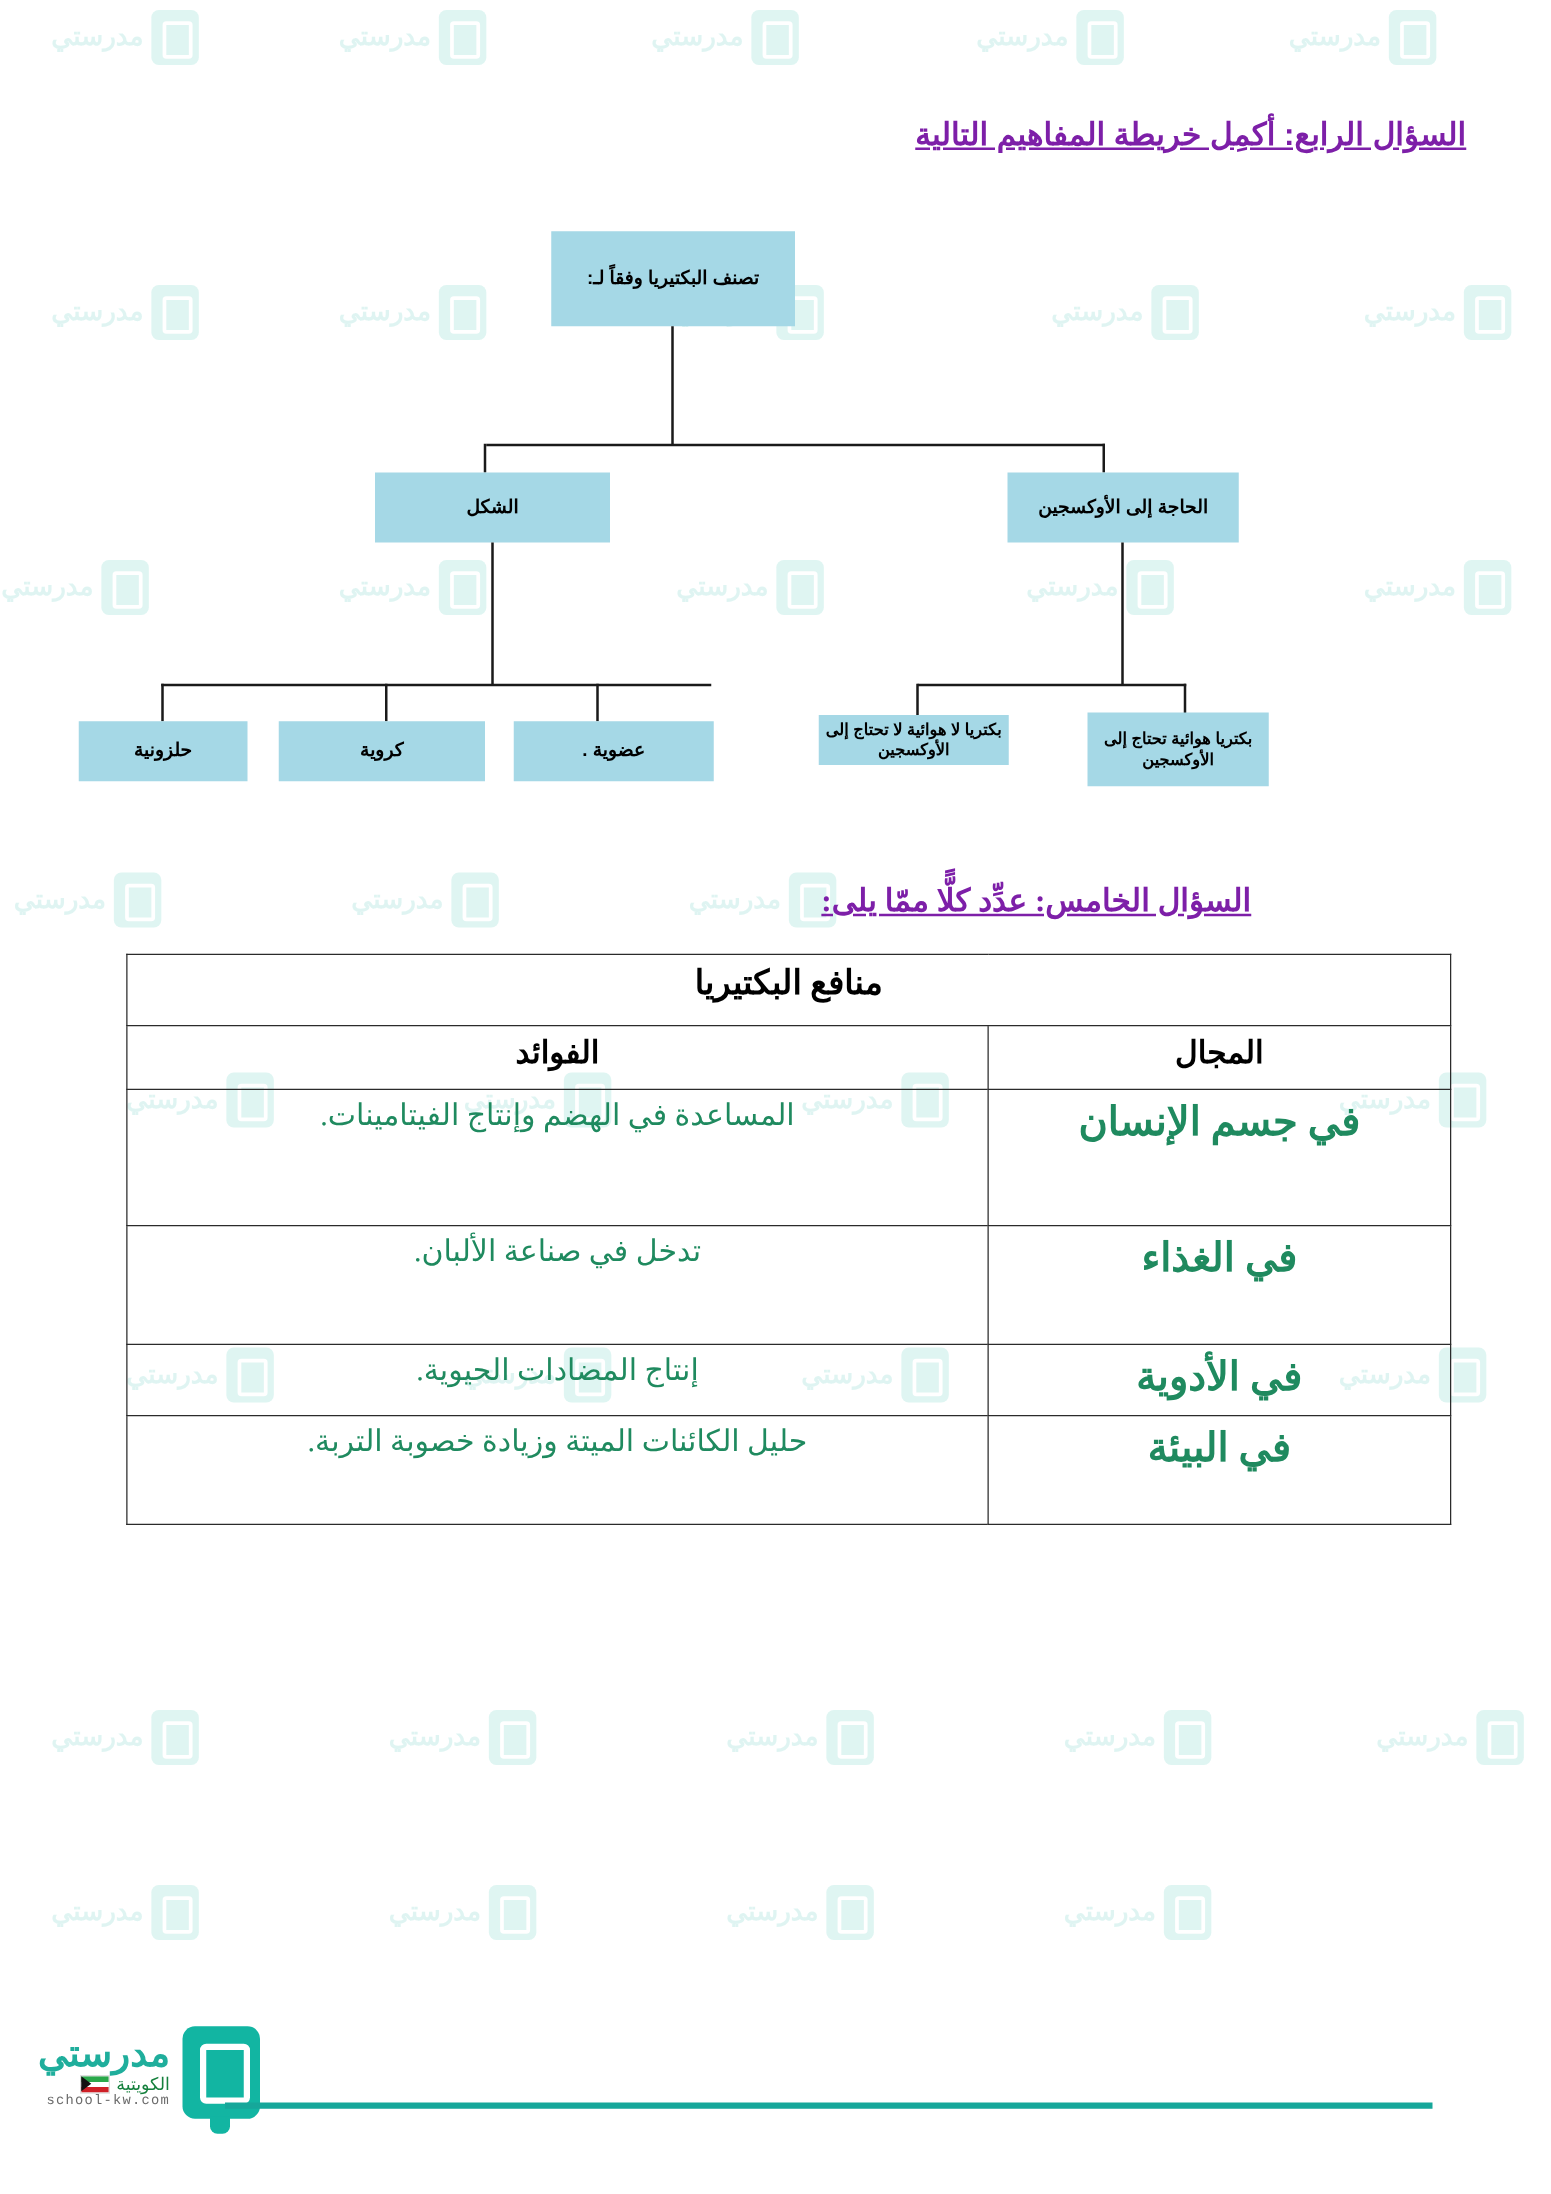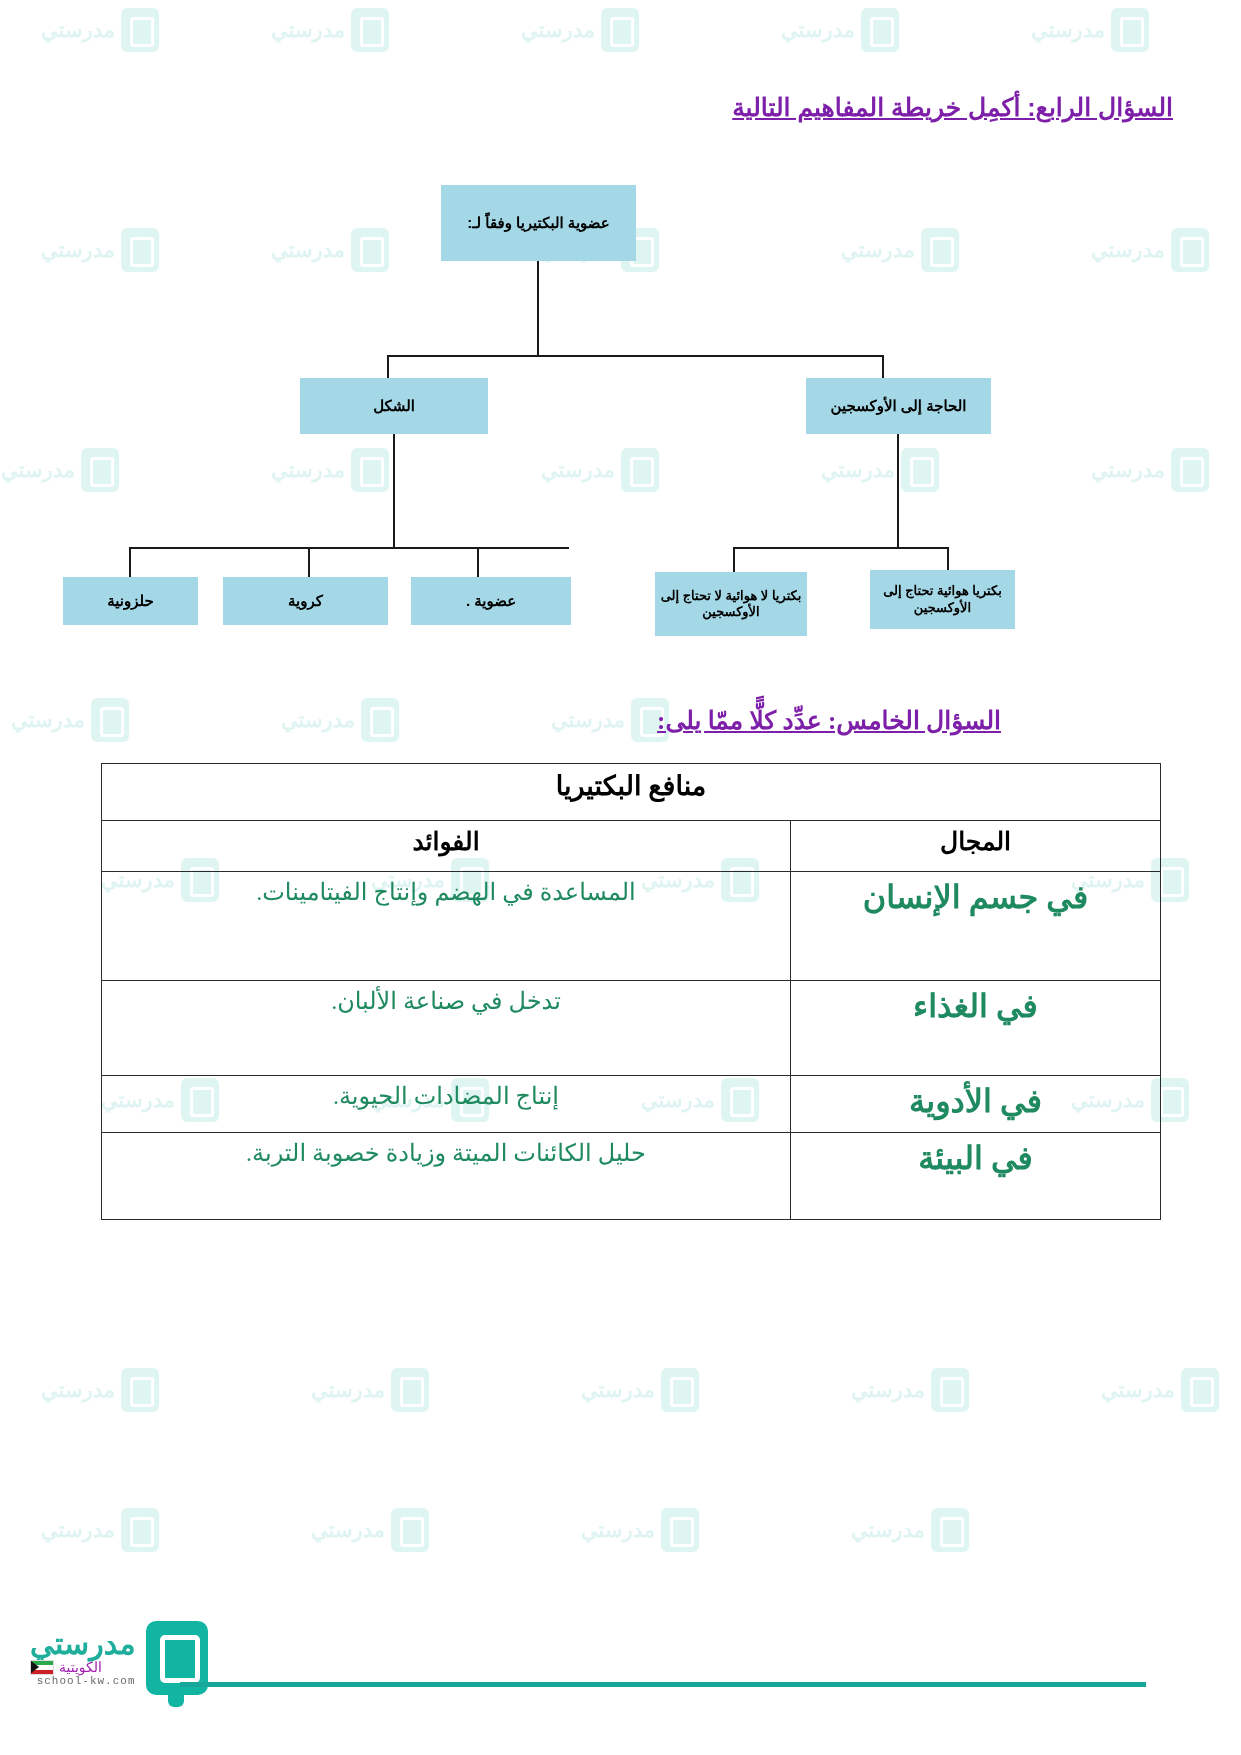--- a/index.html
+++ b/index.html
@@ -193,25 +193,26 @@
     font-family: "Liberation Sans", sans-serif;
   }
   .footer-text .ft-main {
     font-size: 30px;
     font-weight: bold;
     color: #1fae9c;
     line-height: 1;
   }
   .footer-text .ft-sub {
     font-size: 14px;
-    color: #a21caf;
+    color: #15803d;
     display: flex;
     align-items: center;
     justify-content: flex-end;
     gap: 5px;
+    margin-left: 34px;
   }
   .flag {
     display: inline-block;
     width: 22px;
     height: 13px;
     background: linear-gradient(to bottom, #2aa84a 0 33.3%, #ffffff 33.3% 66.6%, #cf2027 66.6% 100%);
     position: relative;
     border: 1px solid #ddd;
   }
   .flag::after {
@@ -390,21 +391,21 @@
       <div class="wm-txt">مدرستي</div>
     </div>
 </div>
 
 <div class="page">
 
   <div class="q-heading" id="q4-heading">السؤال الرابع: أكمِل خريطة المفاهيم التالية</div>
 
   <div class="map">
 
-    <div class="node" style="top:185px; right:605px; width:195px; height:76px; font-size:15px;">عضوية البكتيريا وفقاً لـ:</div>
+    <div class="node" style="top:185px; right:605px; width:195px; height:76px; font-size:15px;">تصنف البكتيريا وفقاً لـ:</div>
 
     <div class="connector v" style="top:261px; right:702px; height:95px;"></div>
 
     <div class="connector h" style="top:355px; right:357px; width:495px;"></div>
 
     <div class="connector v" style="top:355px; right:852px; height:23px;"></div>
     <div class="connector v" style="top:355px; right:357px; height:23px;"></div>
 
     <div class="node" style="top:378px; right:753px; width:188px; height:56px; font-size:15px;">الشكل</div>
 
@@ -418,21 +419,21 @@
 
     <div class="node" style="top:577px; right:1043px; width:135px; height:48px; font-size:15px;">حلزونية</div>
     <div class="node" style="top:577px; right:853px; width:165px; height:48px; font-size:15px;">كروية</div>
     <div class="node" style="top:577px; right:670px; width:160px; height:48px; font-size:15px;">عضوية .</div>
 
     <div class="connector v" style="top:434px; right:342px; height:114px;"></div>
     <div class="connector h" style="top:547px; right:292px; width:215px;"></div>
     <div class="connector v" style="top:547px; right:506px; height:30px;"></div>
     <div class="connector v" style="top:547px; right:292px; height:30px;"></div>
 
-    <div class="node" style="top:572px; right:434px; width:152px; height:64px; font-size:13px;">بكتريا لا هوائية
+    <div class="node" style="top:572px; right:434px; width:152px; height:40px; font-size:13px;">بكتريا لا هوائية
 لا تحتاج إلى الأوكسجين</div>
     <div class="node" style="top:570px; right:226px; width:145px; height:59px; font-size:13px;">بكتريا هوائية
 تحتاج إلى الأوكسجين</div>
   </div>
 
   <div class="q-heading" id="q5-heading">السؤال الخامس: عدِّد كلًّا ممّا يلى:</div>
 
   <table class="benefits-table">
     <colgroup>
       <col class="col-field">

